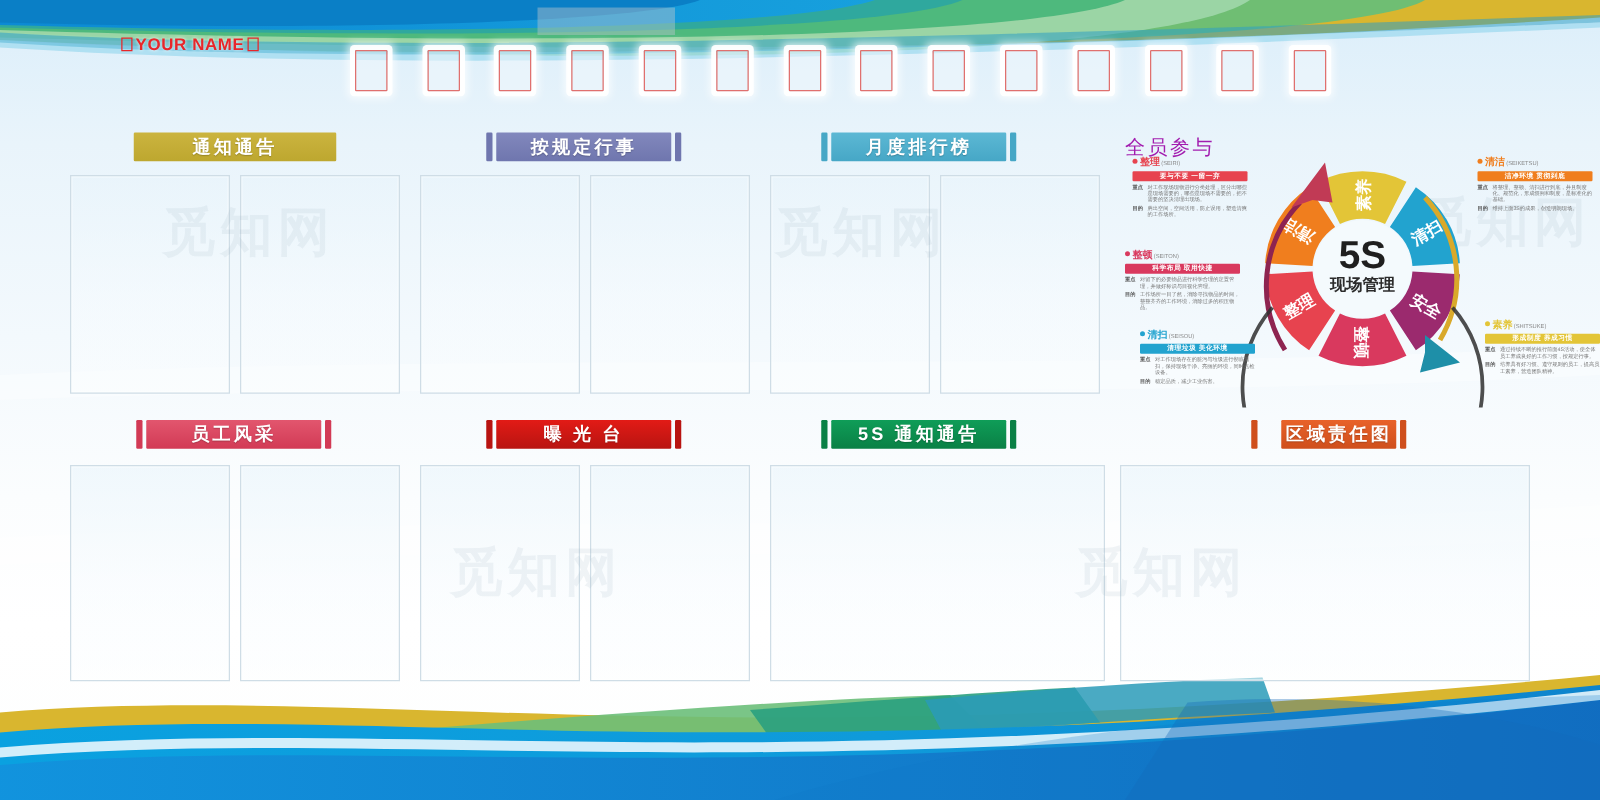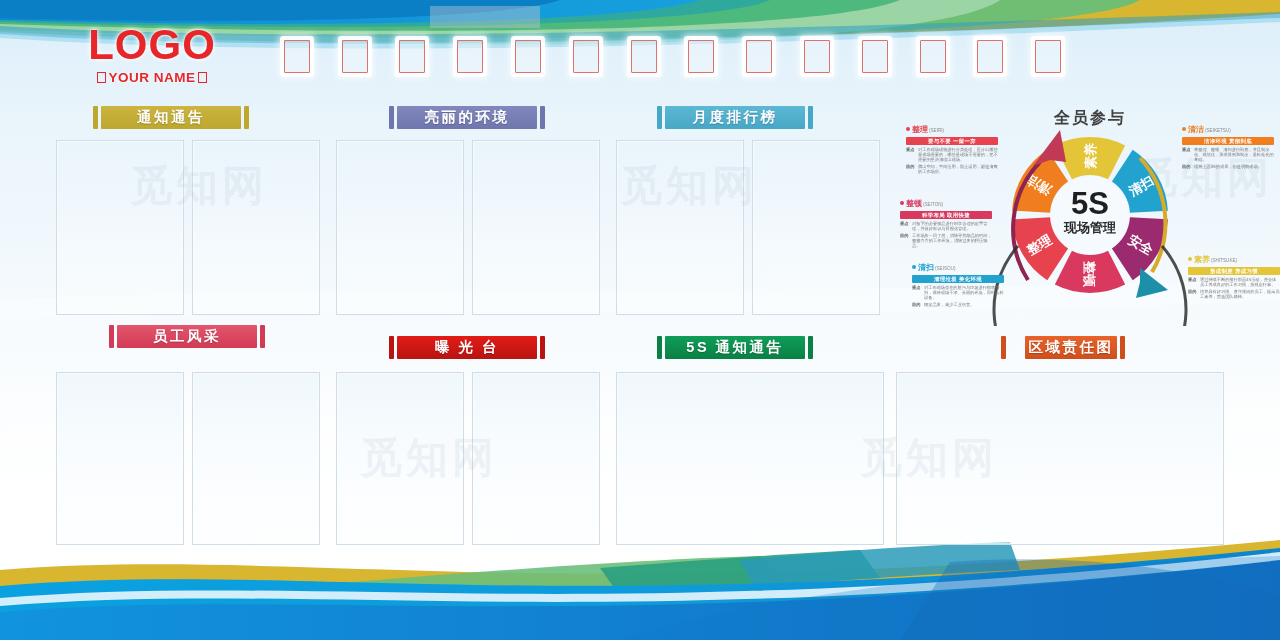--- a/index.html
+++ b/index.html
@@ -68,22 +68,22 @@
   .wm{
     position:absolute; font-size:40px; font-weight:bold;
     color:rgba(150,170,185,.13);
     letter-spacing:4px; pointer-events:none; user-select:none;
     white-space:nowrap;
   }
 
   
   #s5{ position:absolute; left:900px; top:104px; width:380px; height:222px; }
   .s5-top,.s5-bot{
-    position:absolute; left:0; width:380px; text-align:center;
-    font-size:16px; font-weight:bold; color:#404040; letter-spacing:2px;
+    position:absolute; left:0; width:380px; text-align:left;
+    font-size:16px; font-weight:normal; color:#a21caf; letter-spacing:2px;
   }
   .s5-top{ top:4px; }
   .s5-bot{ bottom:0px; }
   .callout{ position:absolute; width:92px; }
   .callout .ctitle{ font-size:8px; font-weight:bold; white-space:nowrap; }
   .callout .ctitle .dot{ display:inline-block; width:4px; height:4px; border-radius:50%; vertical-align:1px; margin-right:2px; }
   .callout .ctitle .py{ font-size:4.6px; font-weight:normal; margin-left:1px; color:#8a8a8a; letter-spacing:0; }
   .callout .cbar{
     margin-top:1.5px; height:8px; line-height:8px; text-align:center;
     color:#fff; font-size:5.4px; font-weight:bold; letter-spacing:.4px; border-radius:1px;
@@ -137,21 +137,20 @@
     <path d="M600,568 C680,562 780,554 860,550 L880,578 C800,582 700,590 620,596 Z" fill="#2aa07f" opacity="0.9"></path>
     <path d="M740,560 C830,552 920,545 1010,542 L1020,570 C930,574 840,580 755,588 Z" fill="#2a9bb8" opacity="0.85"></path>
     <path d="M0,586 C300,560 560,622 1280,548 L1280,640 L0,640 Z" fill="url(#botBlue1)"></path>
     <path d="M0,612 C320,586 600,640 1280,560 L1280,640 L0,640 Z" fill="url(#botBlue2)" opacity="0.92"></path>
     <path d="M0,598 C320,572 600,628 1280,552 L1280,560 C600,636 320,580 0,606 Z" fill="#e8f6fd" opacity="0.9"></path>
     <path d="M950,562 C1080,552 1200,570 1280,596 L1280,640 L900,640 Z" fill="#1566b8" opacity="0.35"></path>
     <path d="M620,640 C760,596 980,566 1280,556 L1280,640 Z" fill="#1179c8" opacity="0.25"></path>
   </svg>
 
   <div class="logo-wrap">
-    <div class="logo-main">LOGO</div>
     <div class="logo-sub"><span class="br"></span><span class="txt">YOUR NAME</span><span class="br"></span></div>
   </div>
 
   <div class="strip" id="photo-strip">
       <div class="strip-cell">
         <div class="strip-box"></div>
       </div>
       <div class="strip-cell">
         <div class="strip-box"></div>
       </div>
@@ -187,36 +186,36 @@
       </div>
       <div class="strip-cell">
         <div class="strip-box"></div>
       </div>
       <div class="strip-cell">
         <div class="strip-box"></div>
       </div>
     </div>
 
   <div id="banners">
-      <div class="banner" style="left: 90px; top: 106px; width: 162px;">
+      <div class="banner" style="left: 107px; top: 106px; width: 162px; flex-direction: column;">
         <div class="cap" style="background: rgb(189, 167, 47);"></div>
         <div class="plate" style="background: linear-gradient(rgb(203, 180, 63) 0%, rgb(189, 167, 47) 100%);">通知通告</div>
         <div class="cap" style="background: rgb(189, 167, 47);"></div>
       </div>
       <div class="banner" style="left: 386px; top: 106px; width: 162px;">
         <div class="cap" style="background: rgb(111, 118, 174);"></div>
-        <div class="plate" style="background: linear-gradient(rgb(130, 136, 189) 0%, rgb(111, 118, 174) 100%);">亮丽的环境</div>
+        <div class="plate" style="background: linear-gradient(rgb(130, 136, 189) 0%, rgb(111, 118, 174) 100%);">按规定行事</div>
         <div class="cap" style="background: rgb(111, 118, 174);"></div>
       </div>
       <div class="banner" style="left: 654px; top: 106px; width: 162px;">
         <div class="cap" style="background: rgb(70, 167, 198);"></div>
         <div class="plate" style="background: linear-gradient(rgb(92, 184, 212) 0%, rgb(70, 167, 198) 100%);">月度排行榜</div>
         <div class="cap" style="background: rgb(70, 167, 198);"></div>
       </div>
-      <div class="banner" style="left: 106px; top: 325px; width: 162px;">
+      <div class="banner" style="left: 106px; top: 336px; width: 162px;">
         <div class="cap" style="background: rgb(210, 58, 85);"></div>
         <div class="plate" style="background: linear-gradient(rgb(226, 86, 110) 0%, rgb(210, 58, 85) 100%);">员工风采</div>
         <div class="cap" style="background: rgb(210, 58, 85);"></div>
       </div>
       <div class="banner" style="left: 386px; top: 336px; width: 162px;">
         <div class="cap" style="background: rgb(184, 20, 17);"></div>
         <div class="plate" style="background: linear-gradient(rgb(226, 27, 22) 0%, rgb(184, 20, 17) 100%);">曝 光 台</div>
         <div class="cap" style="background: rgb(184, 20, 17);"></div>
       </div>
       <div class="banner" style="left: 654px; top: 336px; width: 162px;">

